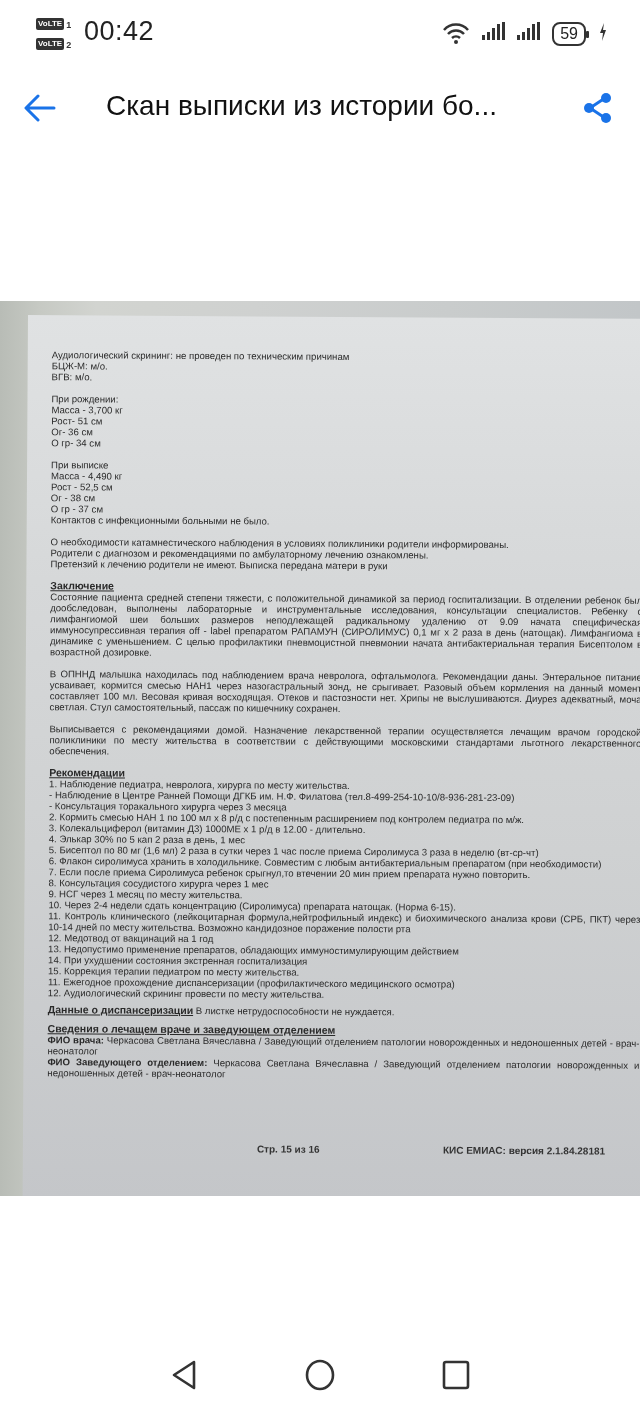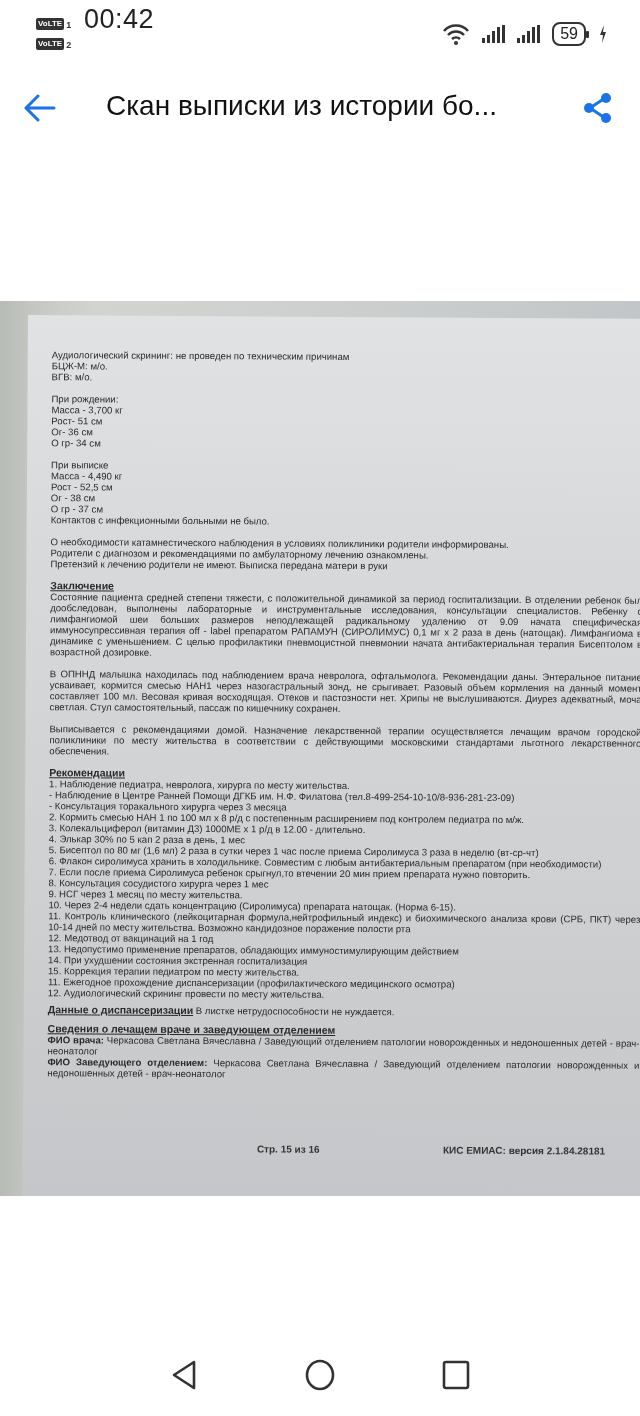--- a/index.html
+++ b/index.html
@@ -5,22 +5,22 @@
   * { box-sizing: border-box; margin: 0; padding: 0; }
   html, body { width: 640px; height: 1416px; background: #ffffff; overflow: hidden; }
   body { font-family: "Liberation Sans", sans-serif; position: relative; }
 
   
   .status-bar { position: absolute; top: 0; left: 0; width: 640px; height: 70px; }
   .volte { position: absolute; left: 36px; width: 42px; height: 14px; display: flex; align-items: flex-end; gap: 2px; }
   .volte .tag { background: #333; color: #fff; font-size: 8px; font-weight: bold; padding: 1px 2px; border-radius: 2px; line-height: 10px; }
   .volte .num { font-size: 9px; color: #333; font-weight: bold; }
   .volte1 { top: 16px; } .volte2 { top: 36px; }
-  .clock { position: absolute; left: 84px; top: 4px; font-size: 27px; color: #222; letter-spacing: 0.5px; }
-  .status-right { position: absolute; right: 32px; top: 22px; display: flex; align-items: center; gap: 12px; }
+  .clock { position: absolute; left: 84px; top: 16px; font-size: 27px; color: #222; letter-spacing: 0.5px; }
+  .status-right { position: absolute; right: 32px; top: 22px; display: flex; gap: 12px; }
   .battery { border: 2px solid #333; border-radius: 8px; padding: 0 6px; font-size: 16px; height: 24px; line-height: 20px; color: #222; position: relative; }
   .battery::after { content: ""; position: absolute; right: -5px; top: 7px; width: 3px; height: 7px; background: #333; border-radius: 1px; }
   .signal { display: flex; align-items: flex-end; gap: 2px; height: 18px; }
   .signal span { width: 3px; background: #333; display: block; }
 
   
   .app-bar { position: absolute; top: 70px; left: 0; width: 640px; height: 78px; }
   .back-btn { position: absolute; left: 20px; top: 18px; width: 40px; height: 40px; display: flex; align-items: center; justify-content: center; cursor: pointer; }
   .title { position: absolute; left: 106px; top: 20px; width: 440px; font-size: 28px; color: #111; white-space: nowrap; overflow: hidden; }
   .share-btn { position: absolute; right: 22px; top: 18px; width: 40px; height: 40px; display: flex; align-items: center; justify-content: center; cursor: pointer; }

